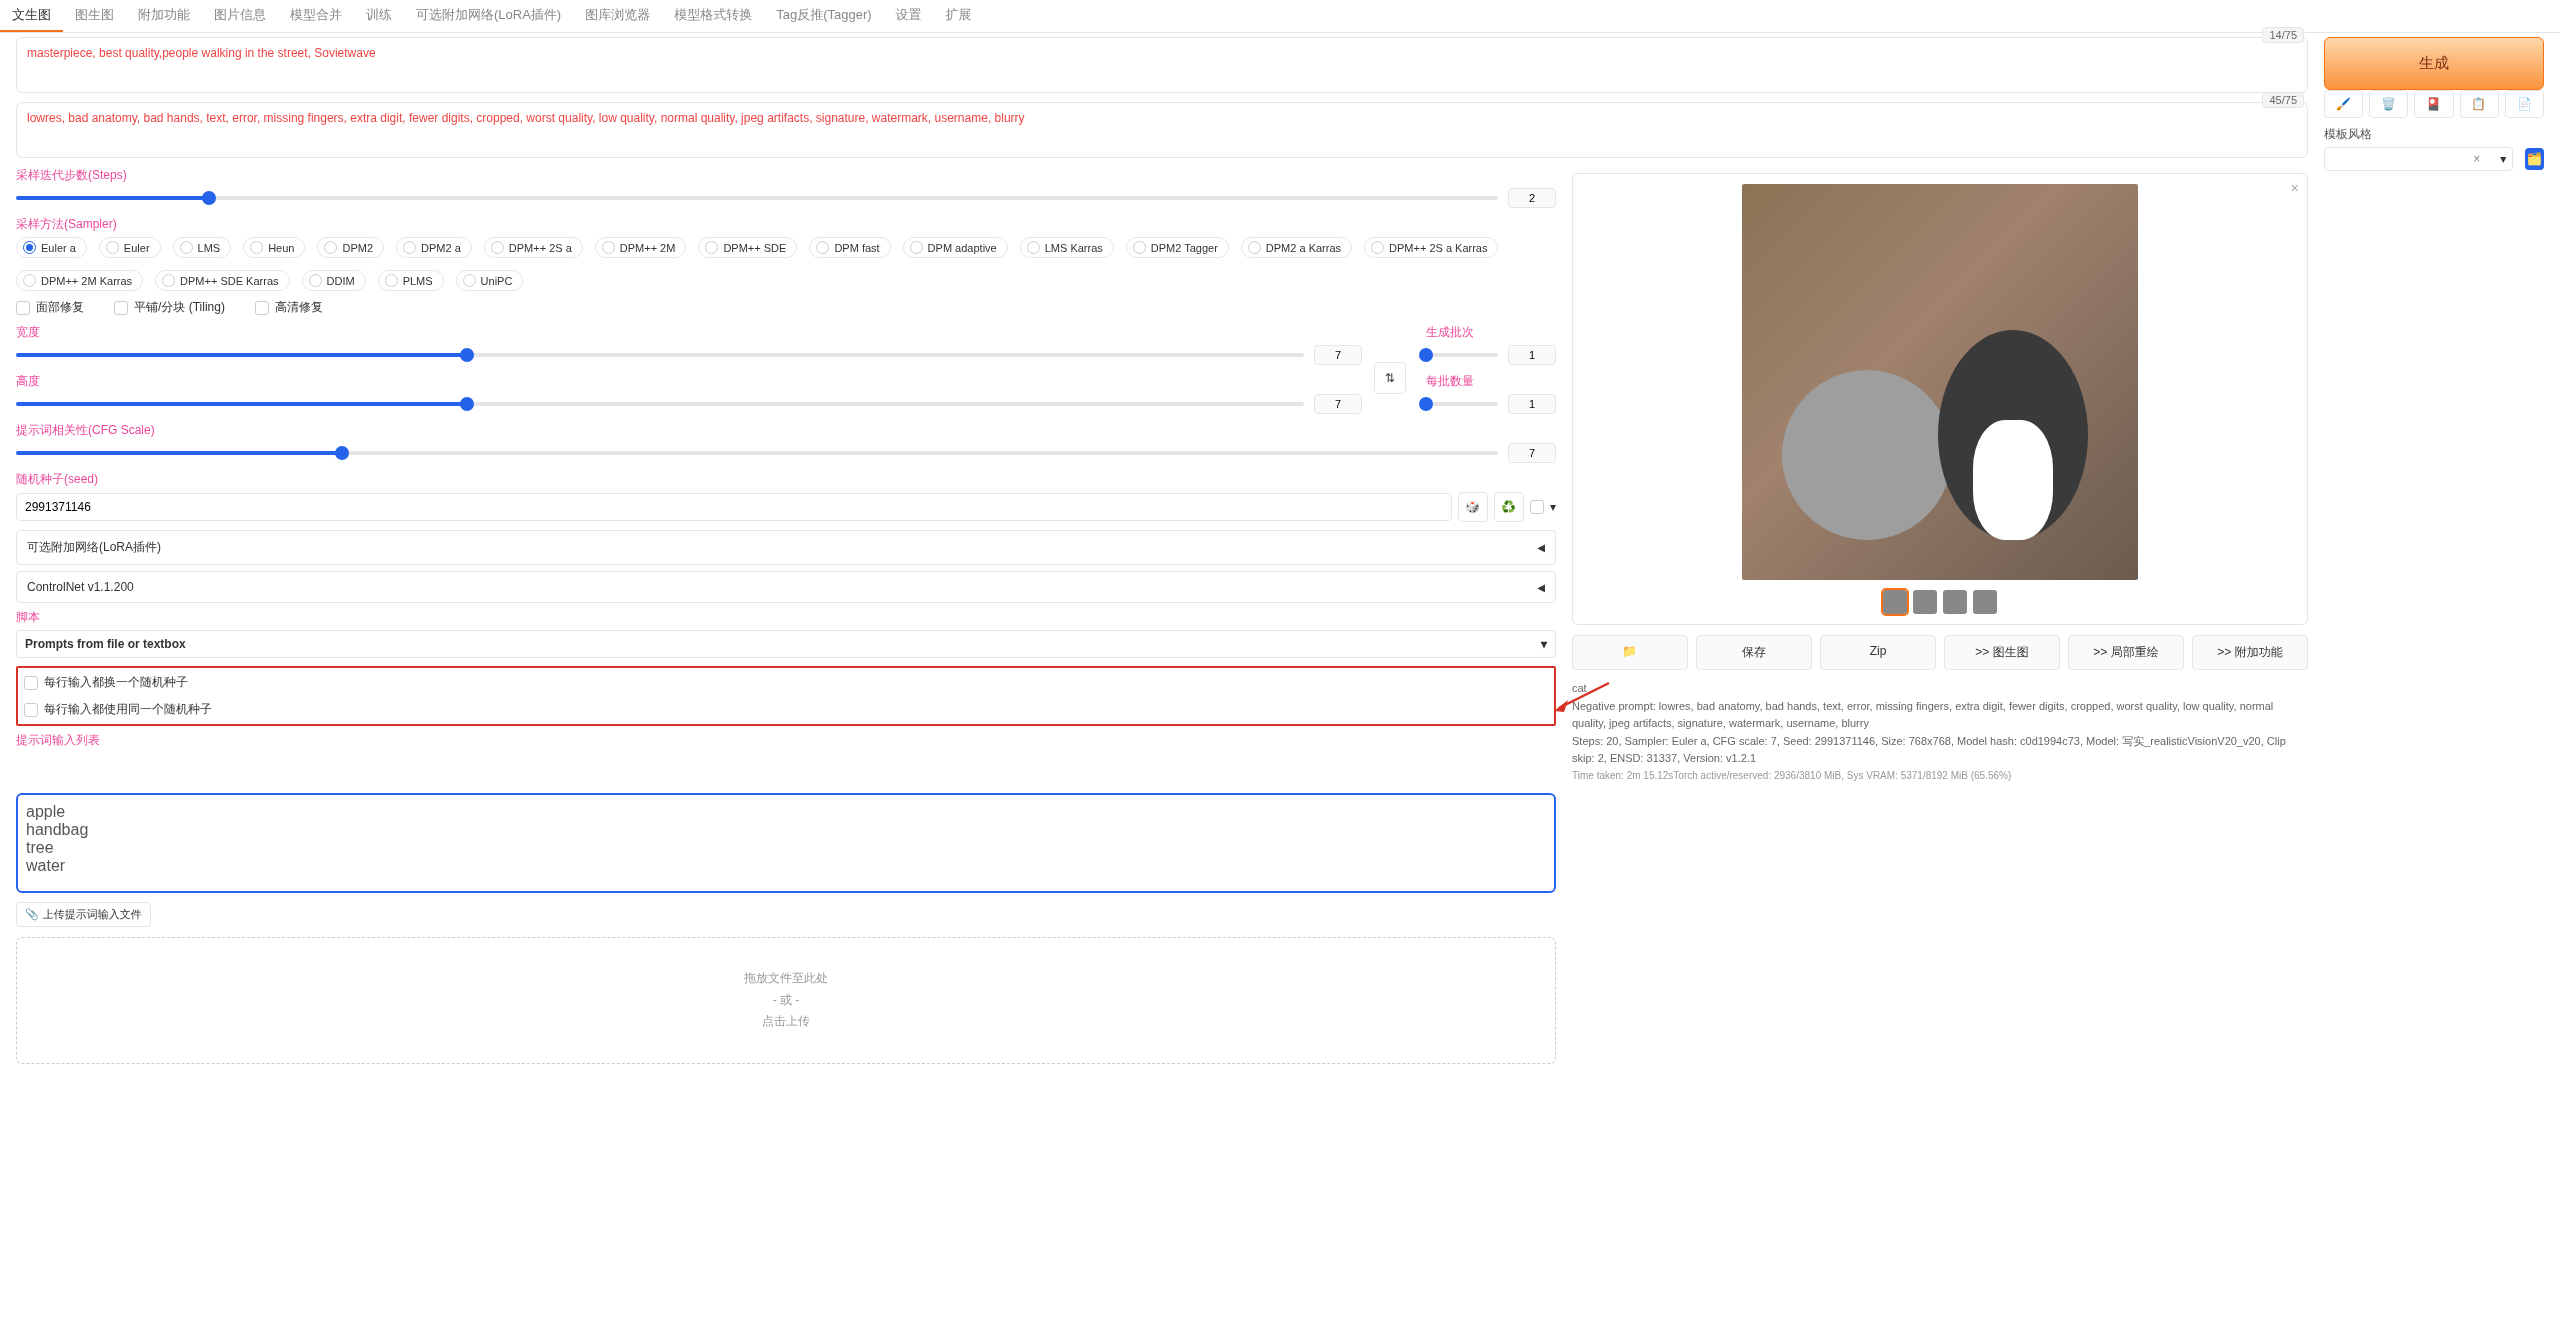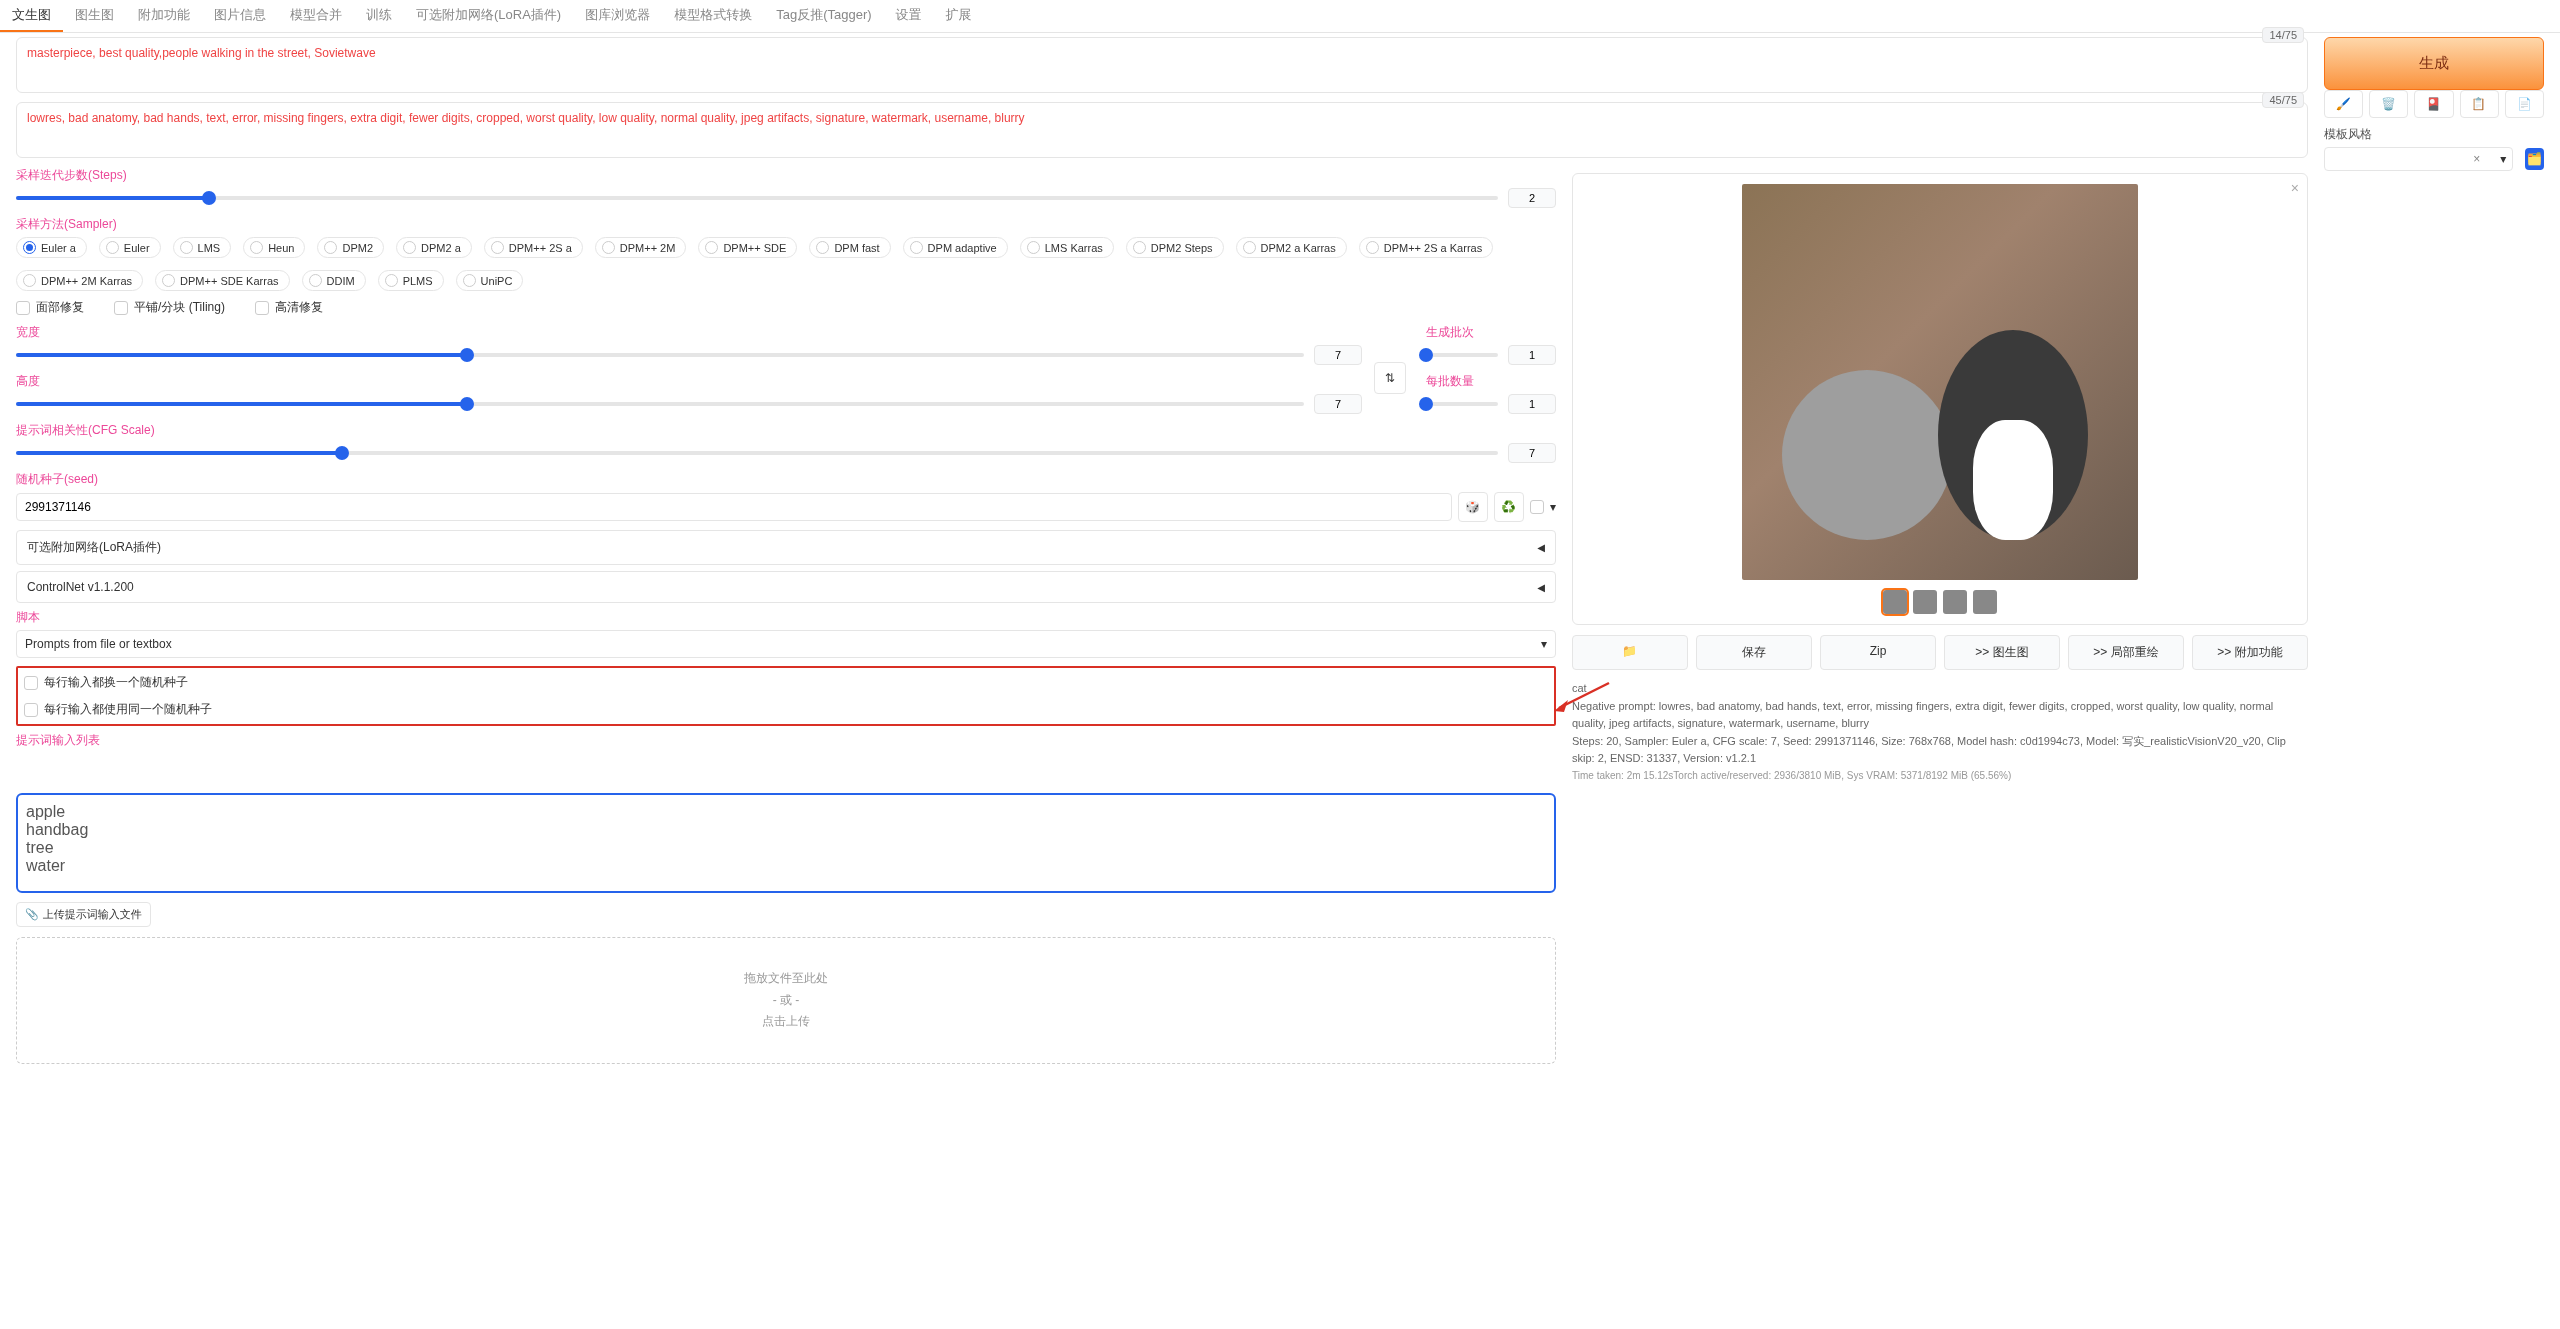--- a/index.html
+++ b/index.html
@@ -50,21 +50,21 @@
 .dim-grid { display: grid; grid-template-columns: 1fr 40px 130px; gap: 12px; align-items: start; }
 .swap-btn { width: 32px; height: 32px; border: 1px solid #e5e5e5; border-radius: 4px; display: flex; align-items: center; justify-content: center; cursor: pointer; align-self: center; margin-top: 10px; }
 
 .seed-row { display: flex; gap: 6px; align-items: center; }
 .seed-input { flex: 1; border: 1px solid #e5e5e5; border-radius: 4px; padding: 6px 8px; font-size: 12px; }
 .seed-btn { width: 30px; height: 30px; border: 1px solid #e5e5e5; border-radius: 4px; display: flex; align-items: center; justify-content: center; cursor: pointer; }
 
 .accordion { border: 1px solid #e5e5e5; border-radius: 4px; padding: 8px 10px; display: flex; justify-content: space-between; align-items: center; margin-bottom: 6px; cursor: pointer; font-size: 12px; }
 .accordion .arrow { font-size: 10px; }
 
-.script-select { width: 100%; border: 1px solid #e5e5e5; border-radius: 4px; padding: 6px 8px; font-size: 12px; display: flex; justify-content: space-between; }
+.script-select { width: 100%; border: 1px solid #e5e5e5; border-radius: 4px; padding: 6px 8px; font-size: 12px; display: flex; justify-content: space-between; font-weight: bold; }
 
 .red-box { border: 2px solid #d93025; border-radius: 2px; padding: 6px; margin: 6px 0; position: relative; }
 .red-arrow { position: absolute; right: -60px; top: 10px; }
 
 .list-textarea { width: 100%; border: 2px solid #2563eb; border-radius: 6px; padding: 8px; font-size: 16px; min-height: 100px; resize: none; font-family: inherit; color: #555; margin-top: 40px; }
 
 .upload-file-btn { border: 1px solid #e5e5e5; border-radius: 4px; padding: 4px 8px; font-size: 11px; display: inline-flex; align-items: center; gap: 4px; margin: 6px 0; cursor: pointer; }
 .dropzone { border: 1px dashed #ccc; border-radius: 6px; padding: 30px; text-align: center; color: #999; font-size: 12px; line-height: 1.8; margin-top: 4px; }
 
 .output-area { border: 1px solid #e5e5e5; border-radius: 6px; padding: 10px; position: relative; margin-top: 6px; }
@@ -171,21 +171,21 @@
               <div class="sampler-opt">
                 <span class="radio"></span>
                 <span>DPM adaptive</span>
               </div>
               <div class="sampler-opt">
                 <span class="radio"></span>
                 <span>LMS Karras</span>
               </div>
               <div class="sampler-opt">
                 <span class="radio"></span>
-                <span>DPM2 Steps</span>
+                <span>DPM2 Tagger</span>
               </div>
               <div class="sampler-opt">
                 <span class="radio"></span>
                 <span>DPM2 a Karras</span>
               </div>
               <div class="sampler-opt">
                 <span class="radio"></span>
                 <span>DPM++ 2S a Karras</span>
               </div>
               <div class="sampler-opt">

